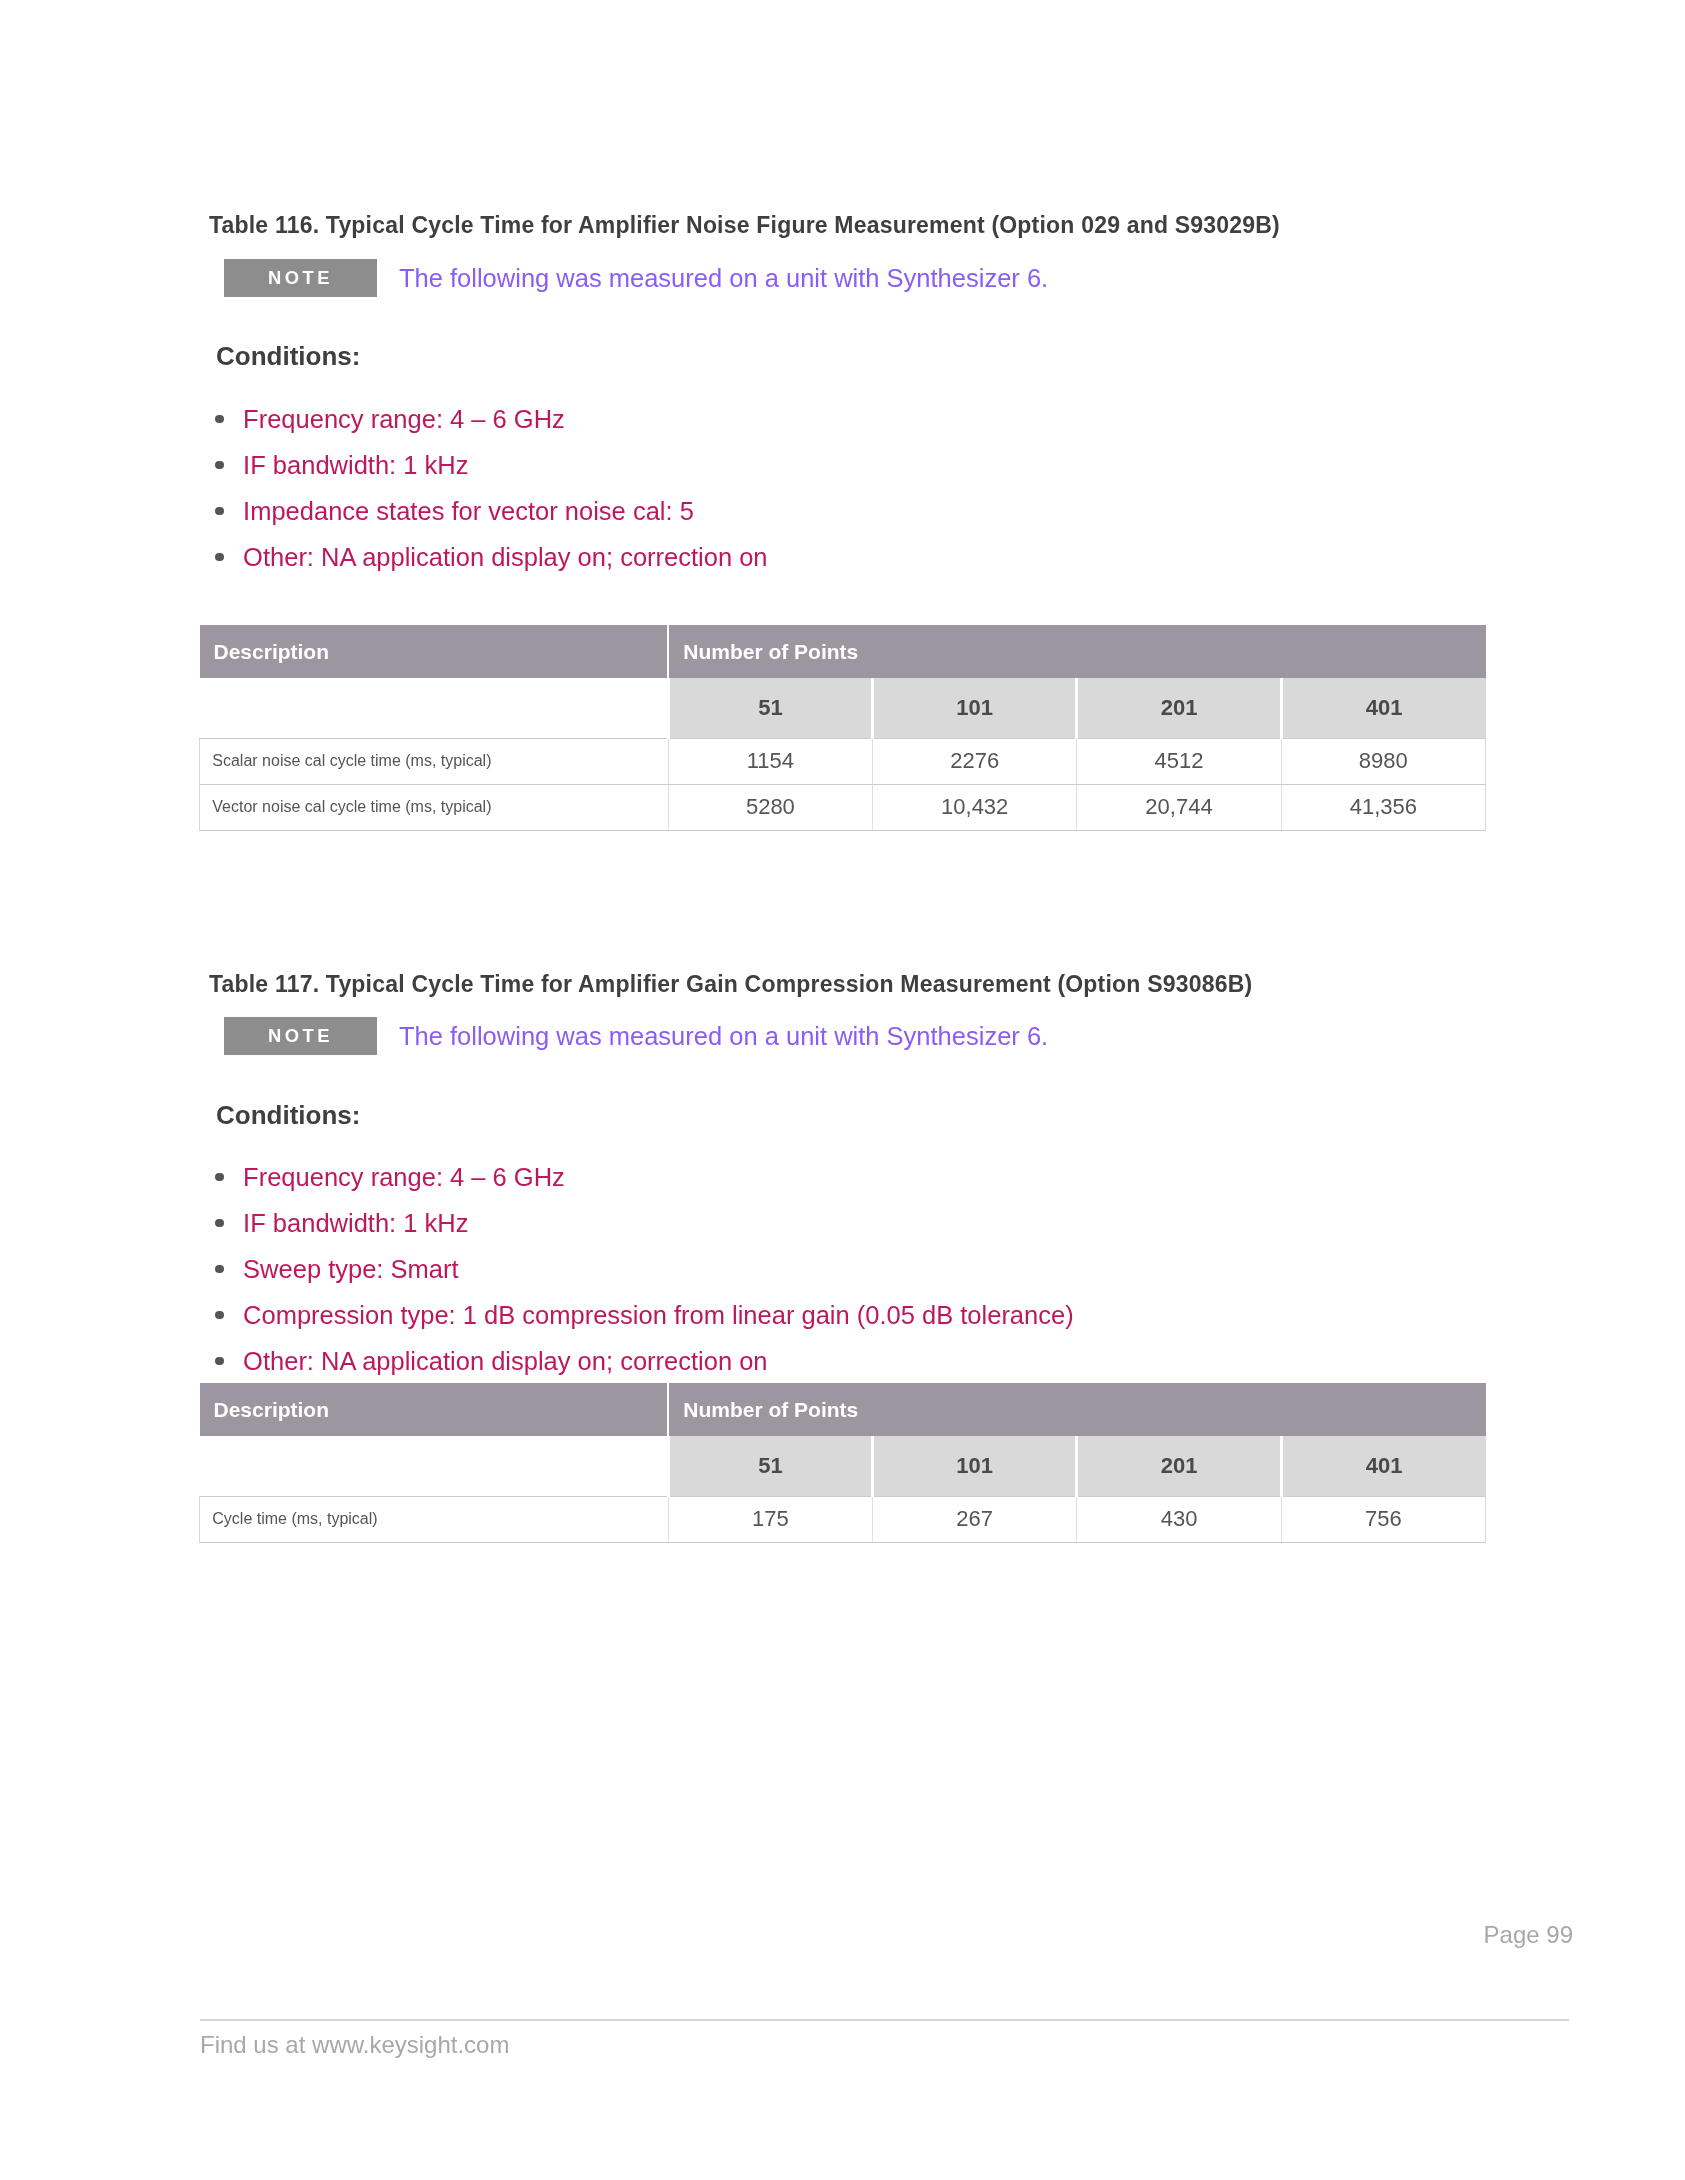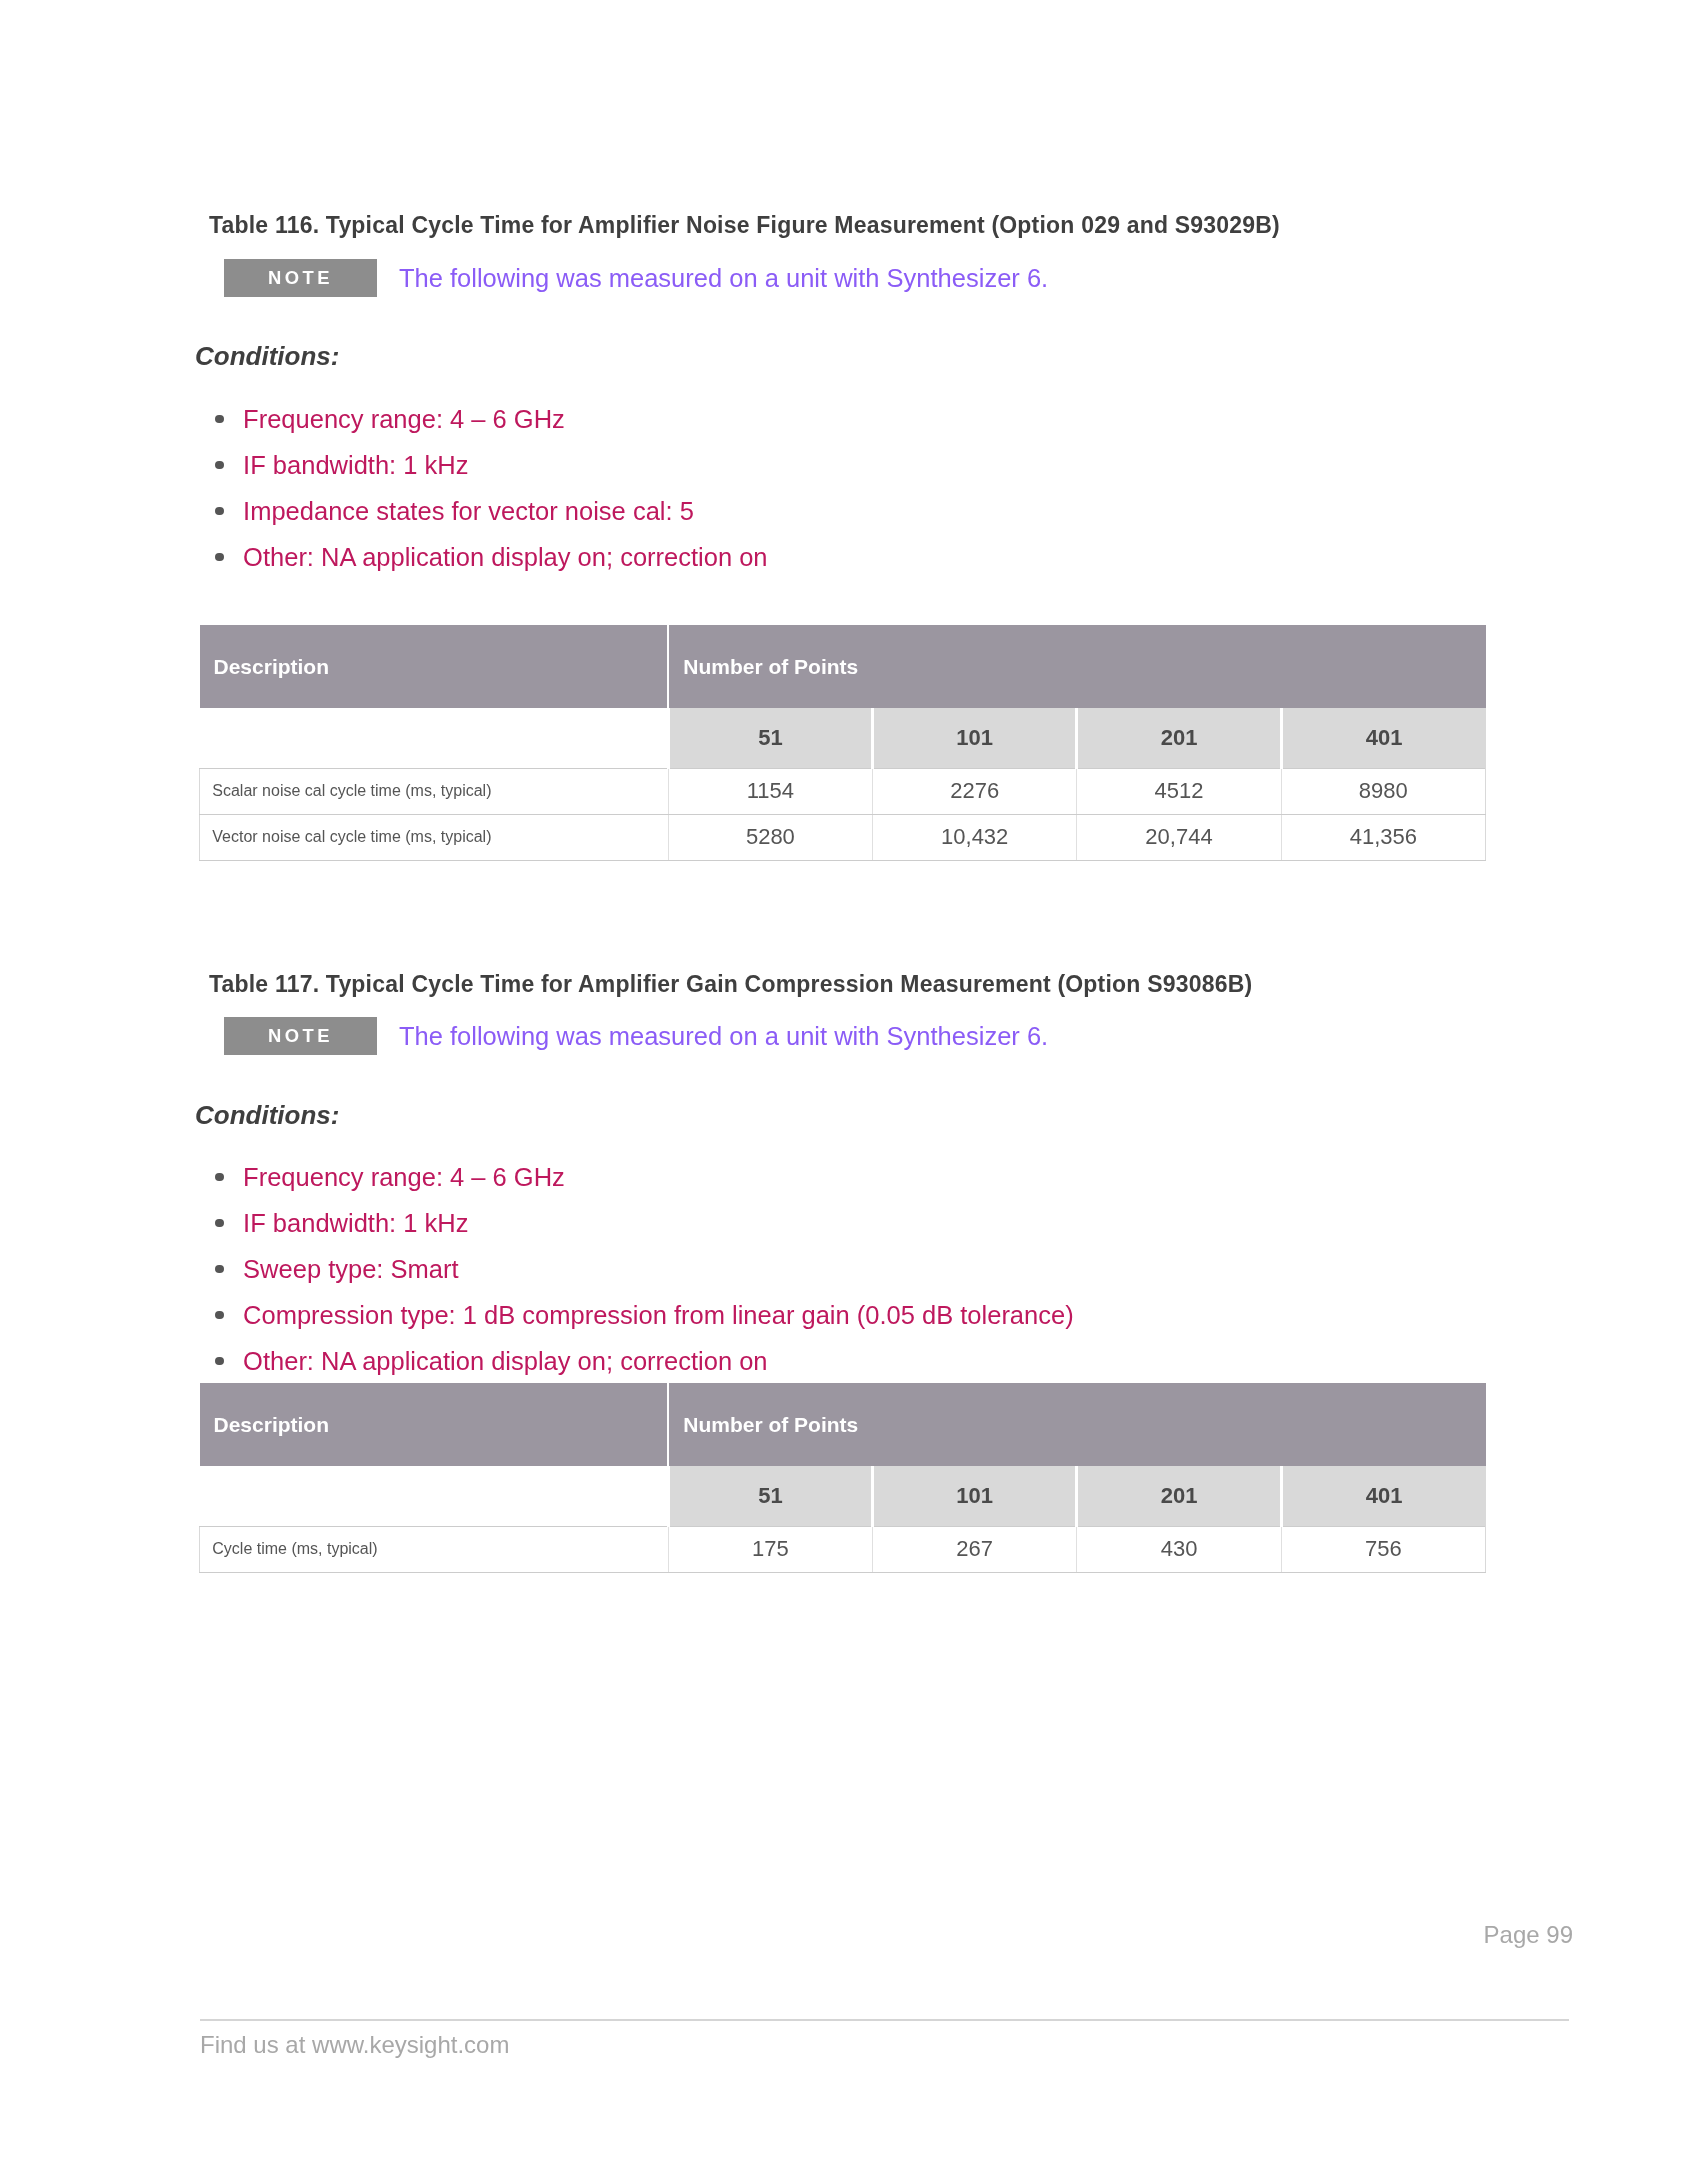--- a/index.html
+++ b/index.html
@@ -11,38 +11,38 @@
   .title-1 { top:212px; }
   .title-2 { top:971px; }
 
   .note-row { position:absolute; left:224px; display:flex; align-items:center; }
   .note-1 { top:259px; }
   .note-2 { top:1017px; }
   .note-badge { width:153px; height:38px; background:#8d8d8d; color:#ffffff; font-size:18.4px; font-weight:bold;
                 letter-spacing:3.5px; display:flex; align-items:center; justify-content:center; }
   .note-text { margin-left:22px; font-size:25.5px; color:#8b5cf6; }
 
-  .cond-head { position:absolute; left:195px; font-size:26px; font-weight:bold; color:#3f3f3f;font-style:italic; }
+  .cond-head { position:absolute; left:216px; font-size:26px; font-weight:bold; color:#3f3f3f; }
   .cond-1 { top:341px; }
   .cond-2 { top:1100px; }
 
   .bullets { position:absolute; left:215px; width:1229px; list-style:none; }
   .bullets-1 { top:396px; }
   .bullets-2 { top:1154px; }
   .bullets li { height:46px; display:flex; align-items:center; }
   .dot { width:8.8px; height:8.8px; border-radius:50%; background:#555555; flex:0 0 8.8px; }
   .bullets .btxt { margin-left:19.3px; font-size:25.5px; color:#be185d; }
 
   table.spec { position:absolute; left:199px; width:1287px; border-collapse:collapse; table-layout:fixed; }
   .spec-1 { top:625px; }
   .spec-2 { top:1383px; }
   col.c-desc { width:36.45%; }
   col.c-num  { width:15.8875%; }
   tr.hdr th { background:#9b96a0; color:#ffffff; font-size:21px; font-weight:bold; text-align:left;
-              height:83px; padding-left:14px; vertical-align:middle; }
+              height:53px; padding-left:14px; vertical-align:middle; }
   tr.hdr th.h-desc { border-right:2.6px solid #ffffff; }
   tr.sub td { height:60px; vertical-align:middle; text-align:center; font-size:22px; font-weight:bold; color:#4a4a4a; }
   tr.sub td.s-blank { background:#ffffff; }
   tr.sub td.s-num { background:#d9d9d9; border-left:3.5px solid #ffffff; }
   tr.data td { height:46px; vertical-align:middle; font-size:16px; color:#555555;
                border-top:1.8px solid #cccccc; border-bottom:1.8px solid #cccccc; }
   tr.data td.d-desc { text-align:left; padding-left:12.3px; border-left:0.9px solid #d9d9d9; }
   tr.data td.d-val { text-align:center; font-size:22px; border-left:0.9px solid #e0e0e0; }
   tr.data td.d-last { border-right:0.9px solid #d9d9d9; }
 

